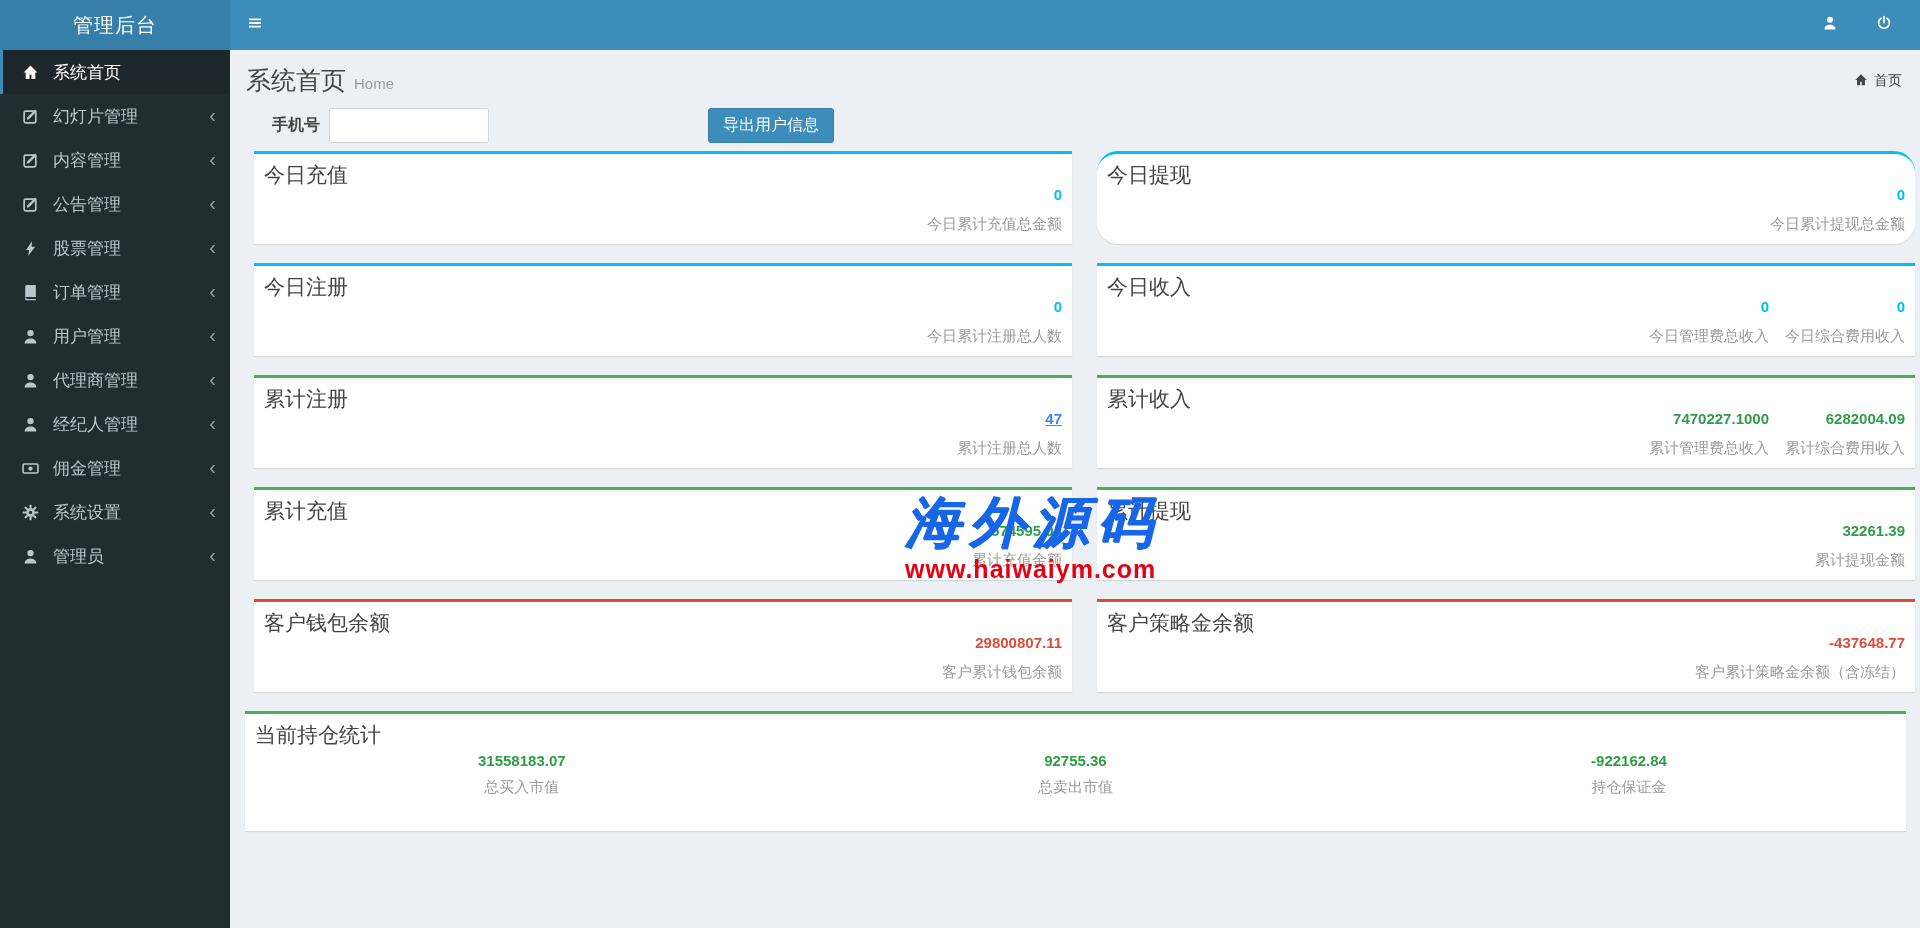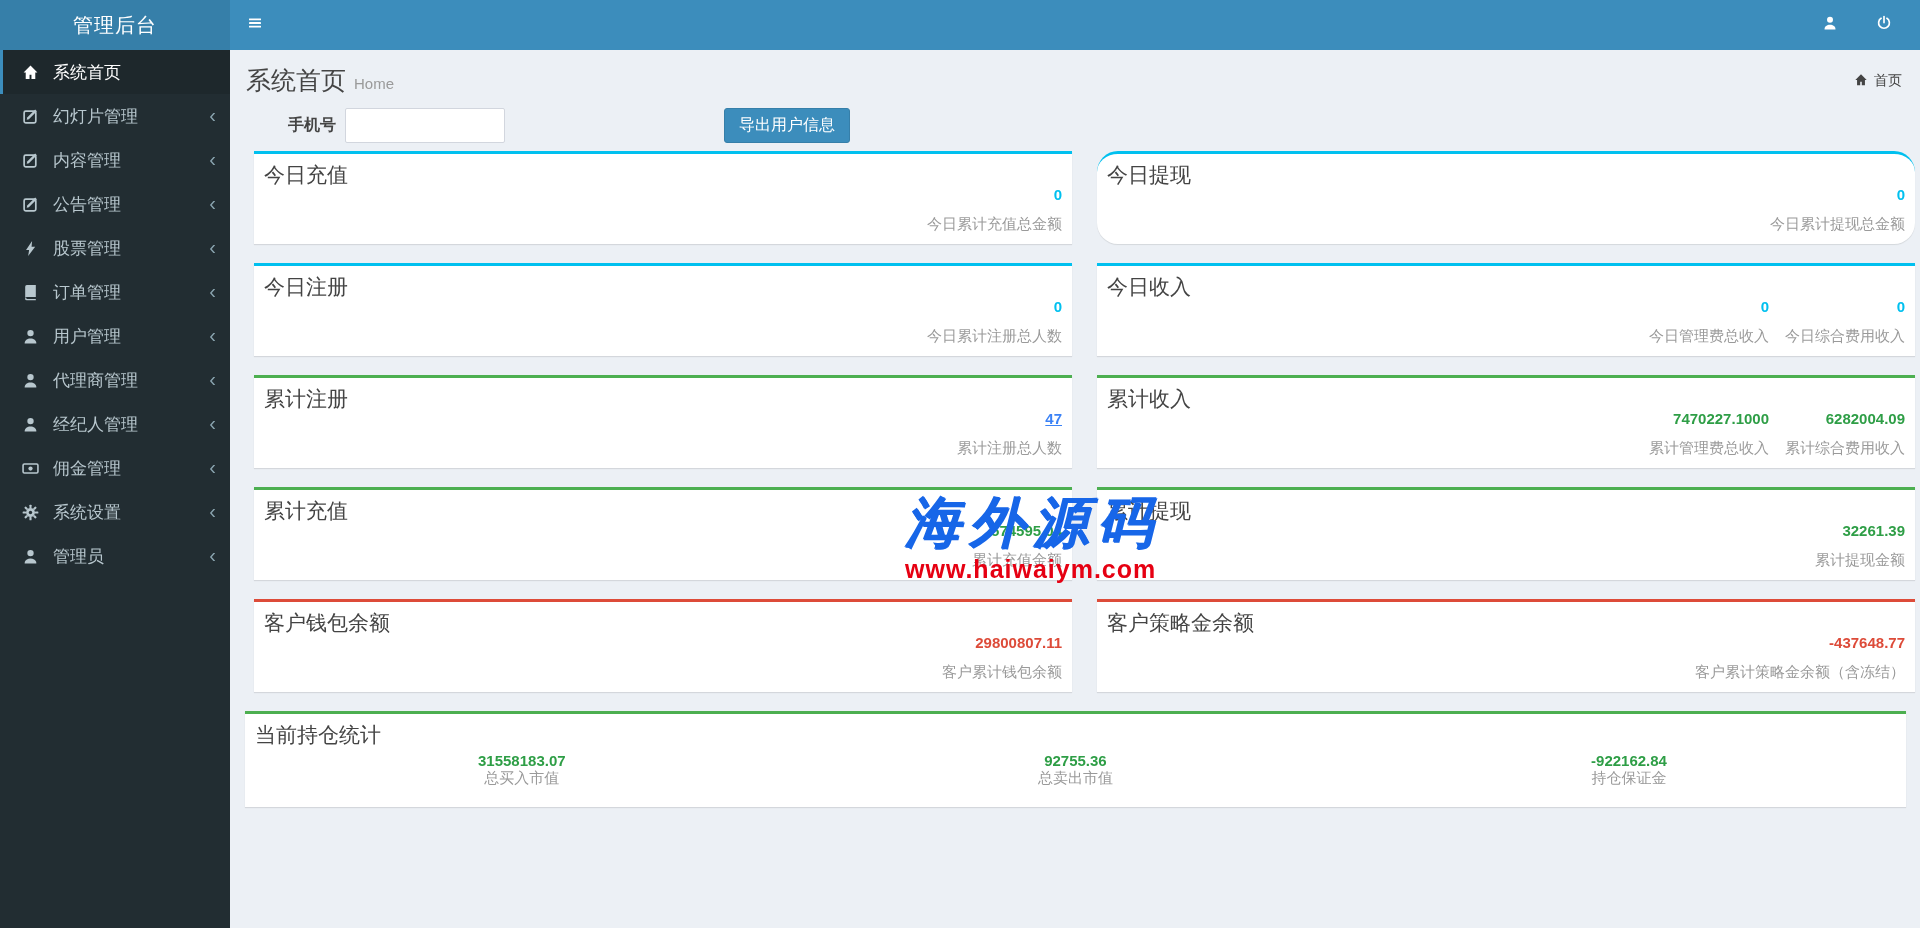--- a/index.html
+++ b/index.html
@@ -31,43 +31,43 @@
   
   .content { position:absolute; top:50px; left:230px; width:1690px; height:878px; background:#ecf0f5; }
   .content-header { padding:14px 16px 4px 16px; position:relative; }
   .page-title { font-size:25px; color:#444; font-weight:normal; display:inline; }
   .page-subtitle { font-size:15px; color:#9a9a9a; margin-left:8px; }
   .breadcrumb { position:absolute; right:18px; top:22px; font-size:14px; color:#444;
     display:flex; align-items:center; gap:6px; cursor:pointer; }
   .breadcrumb svg { width:14px; height:14px; color:#444; }
 
   .form-row { display:flex; align-items:center; margin:6px 16px 8px 16px; height:36px; }
-  .form-label { font-weight:bold; font-size:16px; color:#444; margin-left:42px; }
+  .form-label { font-weight:bold; font-size:16px; color:#444; margin-left:26px; }
   .form-input { width:160px; height:35px; margin-left:9px; border:1px solid #d2d6de;
     border-radius:2px; padding:0 8px; font-size:15px; color:#555; background:#fff; outline:none; }
   .export-btn { margin-left:219px; height:35px; padding:0 14px; background:#3c8dbc;
     border:1px solid #367fa9; border-radius:3px; color:#fff; font-size:16px; cursor:pointer; }
 
   .cards-grid { display:grid; grid-template-columns:818px 818px; column-gap:25px; row-gap:19px;
     margin:4px 14px 16px 15px;padding-left:9px; }
   .card { position:relative; background:#fff; height:93px; border-top:3px solid #ccc;
     box-shadow:0 1px 1px rgba(0,0,0,.1); }
   .card-title { position:absolute; top:7px; left:10px; font-size:21px; color:#444; }
   .card-metrics { position:absolute; top:32px; right:10px; display:flex; gap:16px; }
   .metric { display:flex; flex-direction:column; align-items:flex-end; }
   .metric-value { font-size:15px; font-weight:bold; }
   .metric-caption { font-size:15px; color:#9a9a9a; margin-top:12px; white-space:nowrap; }
 
-  .position-card { position:relative; background:#fff; height:96px; border-top:3px solid #4caf50;
+  .position-card { position:relative; background:#fff; height:120px; border-top:3px solid #4caf50;
     box-shadow:0 1px 1px rgba(0,0,0,.1); margin:19px 14px 0 15px; }
   .position-title { position:absolute; top:7px; left:10px; font-size:21px; color:#444; }
   .position-stats { position:absolute; top:38px; left:0; width:100%; display:flex; }
   .pstat { width:33.33%; display:flex; flex-direction:column; align-items:center; }
   .pstat-value { font-size:15px; font-weight:bold; color:#2e9e46; }
-  .pstat-label { font-size:15px; color:#9a9a9a; }
+  .pstat-label { font-size:15px; color:#9a9a9a; margin-top:9px; }
 
   
   .watermark { position:absolute; left:905px; top:492px; width:390px; z-index:30;
     pointer-events:none; }
   .wm-line1 { font-size:55px; font-weight:bold; font-style:italic; color:#1766e8;
     letter-spacing:9px; line-height:1.1; text-shadow:1px 1px 0 #1766e8; }
   .wm-line2 { font-size:25px; font-weight:bold; color:#e60012; letter-spacing:1px; margin-top:2px; }
 </style>
 </head>
 <body>

